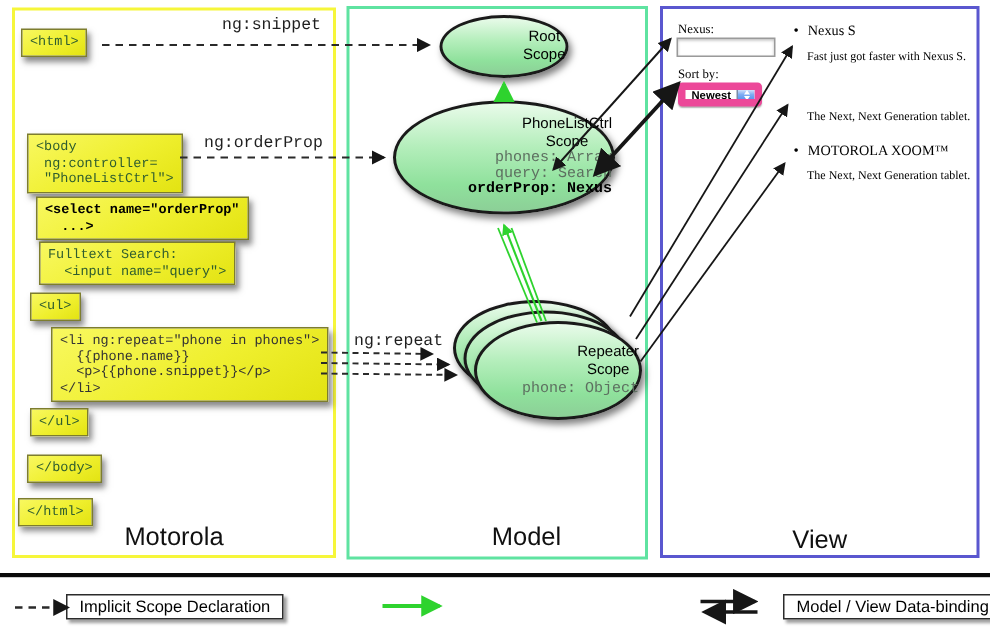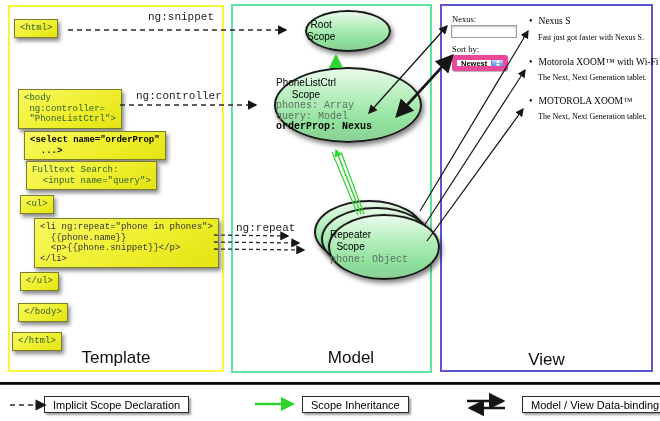--- a/index.html
+++ b/index.html
@@ -23,21 +23,21 @@
     box-shadow:2px 3px 4px rgba(40,40,40,.55); }
   .codebox.bold-black { color:#000; font-weight:bold; }
   .codebox.dark { color:#333; }
 
   .arrow-label { position:absolute; z-index:4;
     font-family:"Liberation Mono", monospace; font-size:11px; color:#1f1f1f; }
 
   .ellipse { position:absolute; z-index:3; border:2px solid #1a1a1a; border-radius:50%;
     background:linear-gradient(180deg,#e9fbea 0%,#b4eebb 40%,#8fe19c 75%,#8ccf97 100%);
     box-shadow:2px 3px 5px rgba(0,0,0,.5);
-    display:flex; flex-direction:column; align-items:flex-start; justify-content:center;margin-left:12px; }
+    display:flex; flex-direction:column; align-items:flex-end; justify-content:center; }
   .ellipse .etitle { font-size:10px; line-height:12px; color:#000;
     white-space:pre; text-align:center; }
   .ellipse .mono { font-family:"Liberation Mono", monospace; font-size:10px;
     line-height:10.5px; color:#5d6f60; }
   .ellipse .mono.bold { color:#000; font-weight:bold; }
 
   .view-label { position:absolute; z-index:3; font-family:"Liberation Serif", serif;
     font-size:8.5px; color:#000; }
   .search-input { position:absolute; z-index:3; left:451px; top:25px; width:66px; height:13px;
     border:1px solid #9a9a9a; background:#fff; box-shadow:inset 0 1px 2px rgba(0,0,0,.25);
@@ -69,21 +69,21 @@
 </style>
 </head>
 <body>
 
 <div class="stage">
 
   <div class="panel tpl"></div>
   <div class="panel mdl"></div>
   <div class="panel vw"></div>
 
-  <div class="panel-label" style="left:8px;width:216px;top:348px">Template</div>
+  <div class="panel-label" style="left:8px;width:216px;top:348px">Motorola</div>
   <div class="panel-label" style="left:231px;width:240px;top:348px">Model</div>
   <div class="panel-label" style="left:440px;width:213px;top:350px">View</div>
 
   <div class="codebox" style="left:14px;top:19px">&lt;html&gt;</div>
   <div class="codebox" style="left:18px;top:89px">&lt;body
  ng:controller=
  "PhoneListCtrl"&gt;</div>
   <div class="codebox bold-black" style="left:24px;top:131px">&lt;select name="orderProp"
   ...&gt;</div>
   <div class="codebox" style="left:26px;top:161px">Fulltext Search:
@@ -91,33 +91,33 @@
   <div class="codebox" style="left:20px;top:195px">&lt;ul&gt;</div>
   <div class="codebox dark" style="left:34px;top:218px">&lt;li ng:repeat="phone in phones"&gt;
   {{phone.name}}
   &lt;p&gt;{{phone.snippet}}&lt;/p&gt;
 &lt;/li&gt;</div>
   <div class="codebox" style="left:20px;top:272px">&lt;/ul&gt;</div>
   <div class="codebox" style="left:18px;top:303px">&lt;/body&gt;</div>
   <div class="codebox" style="left:12px;top:332px">&lt;/html&gt;</div>
 
   <div class="arrow-label" style="left:148px;top:11px">ng:snippet</div>
-  <div class="arrow-label" style="left:136px;top:90px">ng:controller</div>
+  <div class="arrow-label" style="left:136px;top:90px">ng:orderProp</div>
   <div class="arrow-label" style="left:236px;top:222px">ng:repeat</div>
 
   <div class="ellipse" style="left:293px;top:10px;width:86px;height:42px">
     <div class="etitle">Root
 Scope</div>
   </div>
 
   <div class="ellipse" style="left:262px;top:67px;width:148px;height:76px">
     <div class="etitle">PhoneListCtrl
 Scope</div>
     <div class="mono">phones: Array</div>
-    <div class="mono">query: Model</div>
+    <div class="mono">query: Search</div>
     <div class="mono bold">orderProp: Nexus</div>
   </div>
 
   <div class="ellipse" style="left:302px;top:200px;width:110px;height:64px"></div>
   <div class="ellipse" style="left:309px;top:207px;width:110px;height:64px"></div>
   <div class="ellipse" style="left:316px;top:214px;width:112px;height:66px">
     <div class="etitle">Repeater
 Scope</div>
     <div class="mono" style="margin-top:2px">phone: Object</div>
   </div>
@@ -129,28 +129,26 @@
     <span class="dd-value">Newest</span>
     <span class="dd-btn">
       <span class="dd-tri up"></span>
         <span class="dd-tri down"></span>
     </span>
   </div>
 
   <div class="phone-title" style="left:529px;top:15px"><span class="bullet">•</span><span>Nexus S</span></div>
   <div class="phone-desc" style="left:538px;top:33px">Fast just got faster with Nexus S.</div>
 
-  <div class="phone-title" style="left:529px;top:56px"><span class="bullet">•</span><span>Motorola XOOM™ with Wi-Fi</span></div>
   <div class="phone-desc" style="left:538px;top:73px">The Next, Next Generation tablet.</div>
 
   <div class="phone-title" style="left:529px;top:95px"><span class="bullet">•</span><span>MOTOROLA XOOM™</span></div>
   <div class="phone-desc" style="left:538px;top:112px">The Next, Next Generation tablet.</div>
 
   <div class="legend-box" style="left:44px;top:396px">Implicit Scope Declaration</div>
-  <div class="legend-box" style="left:302px;top:396px">Scope Inheritance</div>
   <div class="legend-box" style="left:522px;top:396px">Model / View Data-binding</div>
 
   <svg class="arrows" width="660" height="421" viewBox="0 0 660 421">
     <defs>
       <marker id="ahB" viewBox="0 0 10 10" refX="8.5" refY="5" markerWidth="7" markerHeight="7" orient="auto-start-reverse">
           <path d="M0,0 L10,5 L0,10 z" fill="#161616"></path>
         </marker>
       <marker id="ahG" viewBox="0 0 10 10" refX="8.5" refY="5" markerWidth="5.5" markerHeight="5.5" orient="auto-start-reverse">
           <path d="M0,0 L10,5 L0,10 z" fill="#2ed32e"></path>
         </marker>

